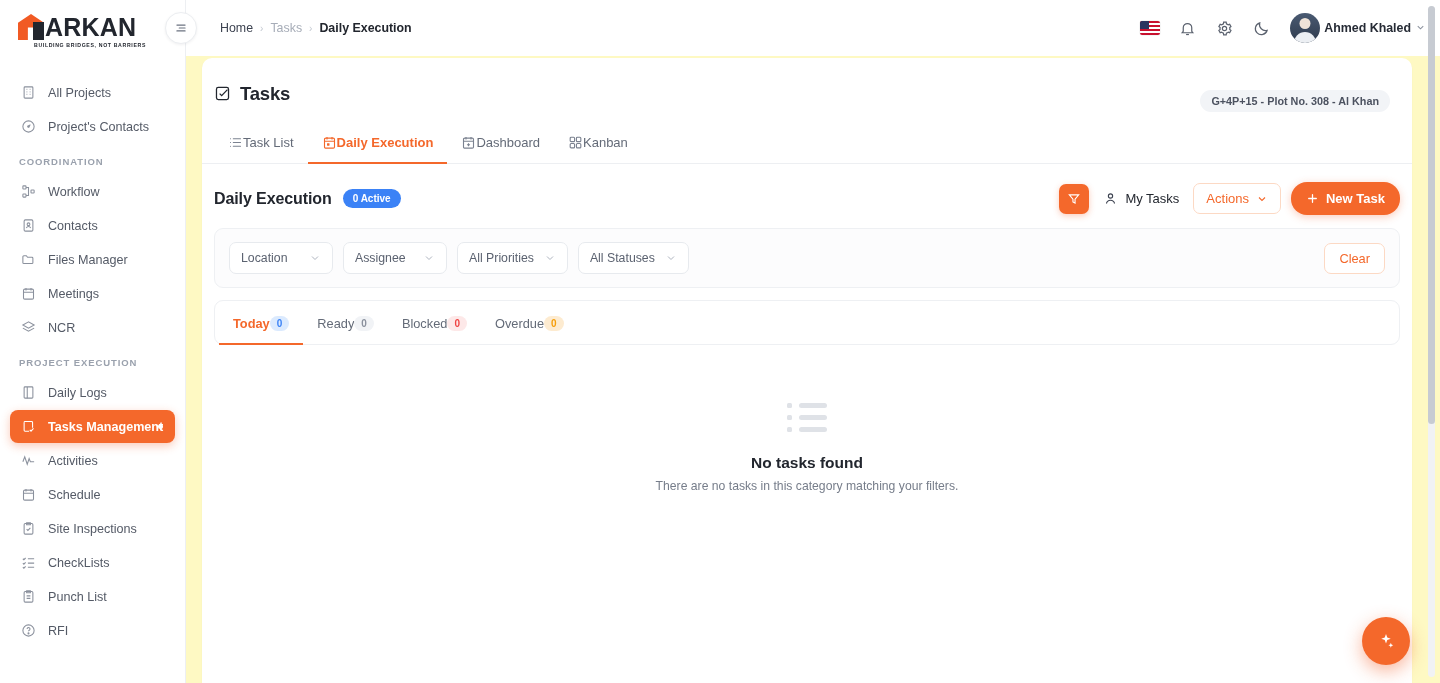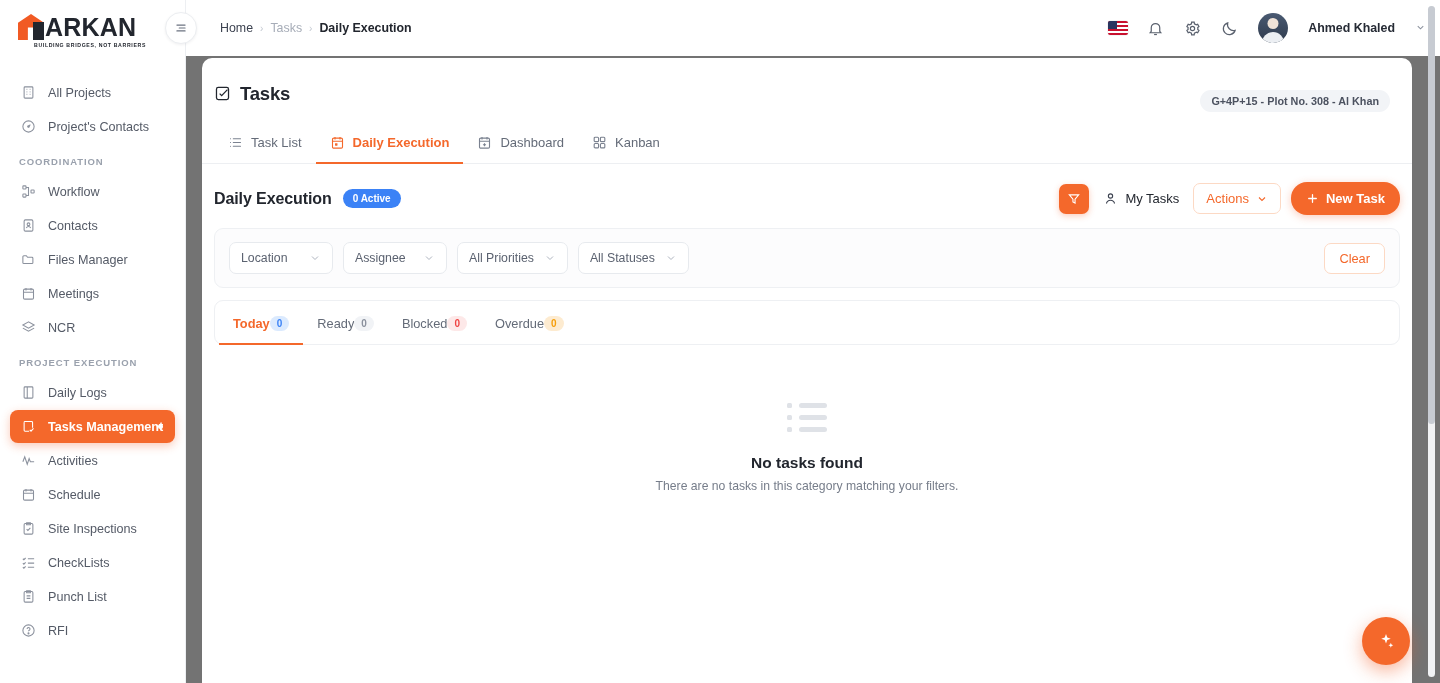--- a/index.html
+++ b/index.html
@@ -46,21 +46,21 @@
     border-radius: 8px; cursor: pointer; position: relative;
   }
   .nav-item .ic { width: 16px; height: 16px; flex: 0 0 16px; color: #8b919d; display: flex; align-items: center; justify-content: center; }
   .nav-item .lbl { font-size: 12.6px; color: #545a66; white-space: nowrap; }
   .nav-item.active { background: #f4682b; box-shadow: 0 3px 10px rgba(241,90,36,0.32); }
   .nav-item.active .ic { color: #ffffff; }
   .nav-item.active .lbl { color: #ffffff; font-weight: 600; }
   .nav-item .dot { position: absolute; right: 12px; width: 5px; height: 5px; border-radius: 50%; background: #ffffff; }
 
   
-  .main { flex: 1; height: 683px; background: #737373; display: flex; flex-direction: column; position: relative; }
+  .main { flex: 1; height: 683px; background: #fef9c3; display: flex; flex-direction: column; position: relative; }
 
   .topbar {
     height: 56px; background: #ffffff; display: flex; align-items: center;
     padding: 0 14px 0 0; position: relative; flex: 0 0 56px;
   }
   .side-toggle {
     position: absolute; left: -21px; top: 12px; width: 32px; height: 32px;
     border-radius: 50%; background: #ffffff; border: 1px solid #eceef1;
     display: flex; align-items: center; justify-content: center; cursor: pointer;
     box-shadow: 0 1px 3px rgba(16,24,40,0.06); color: #6b7280; z-index: 5;
@@ -68,21 +68,21 @@
   .breadcrumb { display: flex; align-items: center; gap: 7px; margin-left: 34px; font-size: 12.4px; }
   .bc-item { color: #3c4250; cursor: pointer; }
   .bc-item.muted { color: #a7adb8; }
   .bc-item.current { color: #22262e; font-weight: 700; cursor: default; }
   .bc-sep { color: #c3c8d1; font-size: 10px; }
   .topbar-right { margin-left: auto; display: flex; align-items: center; gap: 17px; }
   .icon-btn { width: 20px; height: 20px; color: #5a616e; display: flex; align-items: center; justify-content: center; cursor: pointer; }
   .flag { width: 20px; height: 14px; border-radius: 2px; overflow: hidden; position: relative; cursor: pointer; box-shadow: 0 0 0 0.5px rgba(0,0,0,.08); }
   .flag .stripes { position:absolute; inset:0; background: repeating-linear-gradient(to bottom, #c8102e 0 2px, #ffffff 2px 4px); }
   .flag .canton { position: absolute; left:0; top:0; width: 9px; height: 8px; background:#2a3560; }
-  .user { display: flex; align-items: center; gap: 20px; cursor: pointer; margin-left: 2px; }
+  .user { display: flex; align-items: center; gap: 4px; cursor: pointer; margin-left: 2px; }
   .avatar {
     width: 30px; height: 30px; border-radius: 50%; overflow: hidden; position: relative;
     background: linear-gradient(#4a5a72, #2e3a4c); flex: 0 0 30px;
   }
   .avatar .head { position: absolute; left: 50%; top: 5px; transform: translateX(-50%); width: 11px; height: 11px; border-radius: 50%; background: #f0e3d8; }
   .avatar .body { position: absolute; left: 50%; bottom: -2px; transform: translateX(-50%); width: 22px; height: 13px; border-radius: 11px 11px 0 0; background: #eceff3; }
   .user-name { font-size: 12.4px; color: #262b35; font-weight: 600; white-space: nowrap; }
 
   .content-card {
     margin: 2px 28px 0 16px; background: #ffffff;
@@ -94,21 +94,21 @@
   .page-head { display: flex; align-items: center; padding: 17px 22px 12px 12px; }
   .page-title { display: flex; align-items: center; gap: 9px; }
   .page-title .ttl { font-size: 18.5px; font-weight: 700; color: #22262e; letter-spacing: -0.2px; }
   .proj-badge {
     margin-left: auto; background: #f2f4f7; color: #4c5260;
     font-size: 10.8px; font-weight: 700; padding: 5px 11px; border-radius: 14px; white-space: nowrap; margin-top: 15px;
   }
 
   .tabs { display: flex; align-items: center; gap: 0; padding: 0 12px; border-bottom: 1px solid #edeff2; }
   .tab {
-    display: flex; align-items: flex-end; gap: 8px; padding: 11px 14px 12px 14px;
+    display: flex; align-items: flex-end; padding: 11px 14px 12px 14px;
     font-size: 13px; color: #646b78; cursor: pointer; border-bottom: 2px solid transparent; margin-bottom: -1px;
   }
   .tab .ic { color: #7b8290; display: flex; }
   .tab.active { color: #f4682b; font-weight: 700; border-bottom-color: #f4682b; }
   .tab.active .ic { color: #f4682b; }
 
   .toolbar { display: flex; align-items: center; padding: 18px 12px 8px 12px; }
   .toolbar-left { display: flex; align-items: center; gap: 11px; }
   .sec-title { font-size: 16px; font-weight: 700; color: #22262e; letter-spacing: -0.1px; }
   .pill-active { background: #3b82f6; color: #fff; font-size: 10px; font-weight: 600; padding: 4px 10px; border-radius: 11px; }

